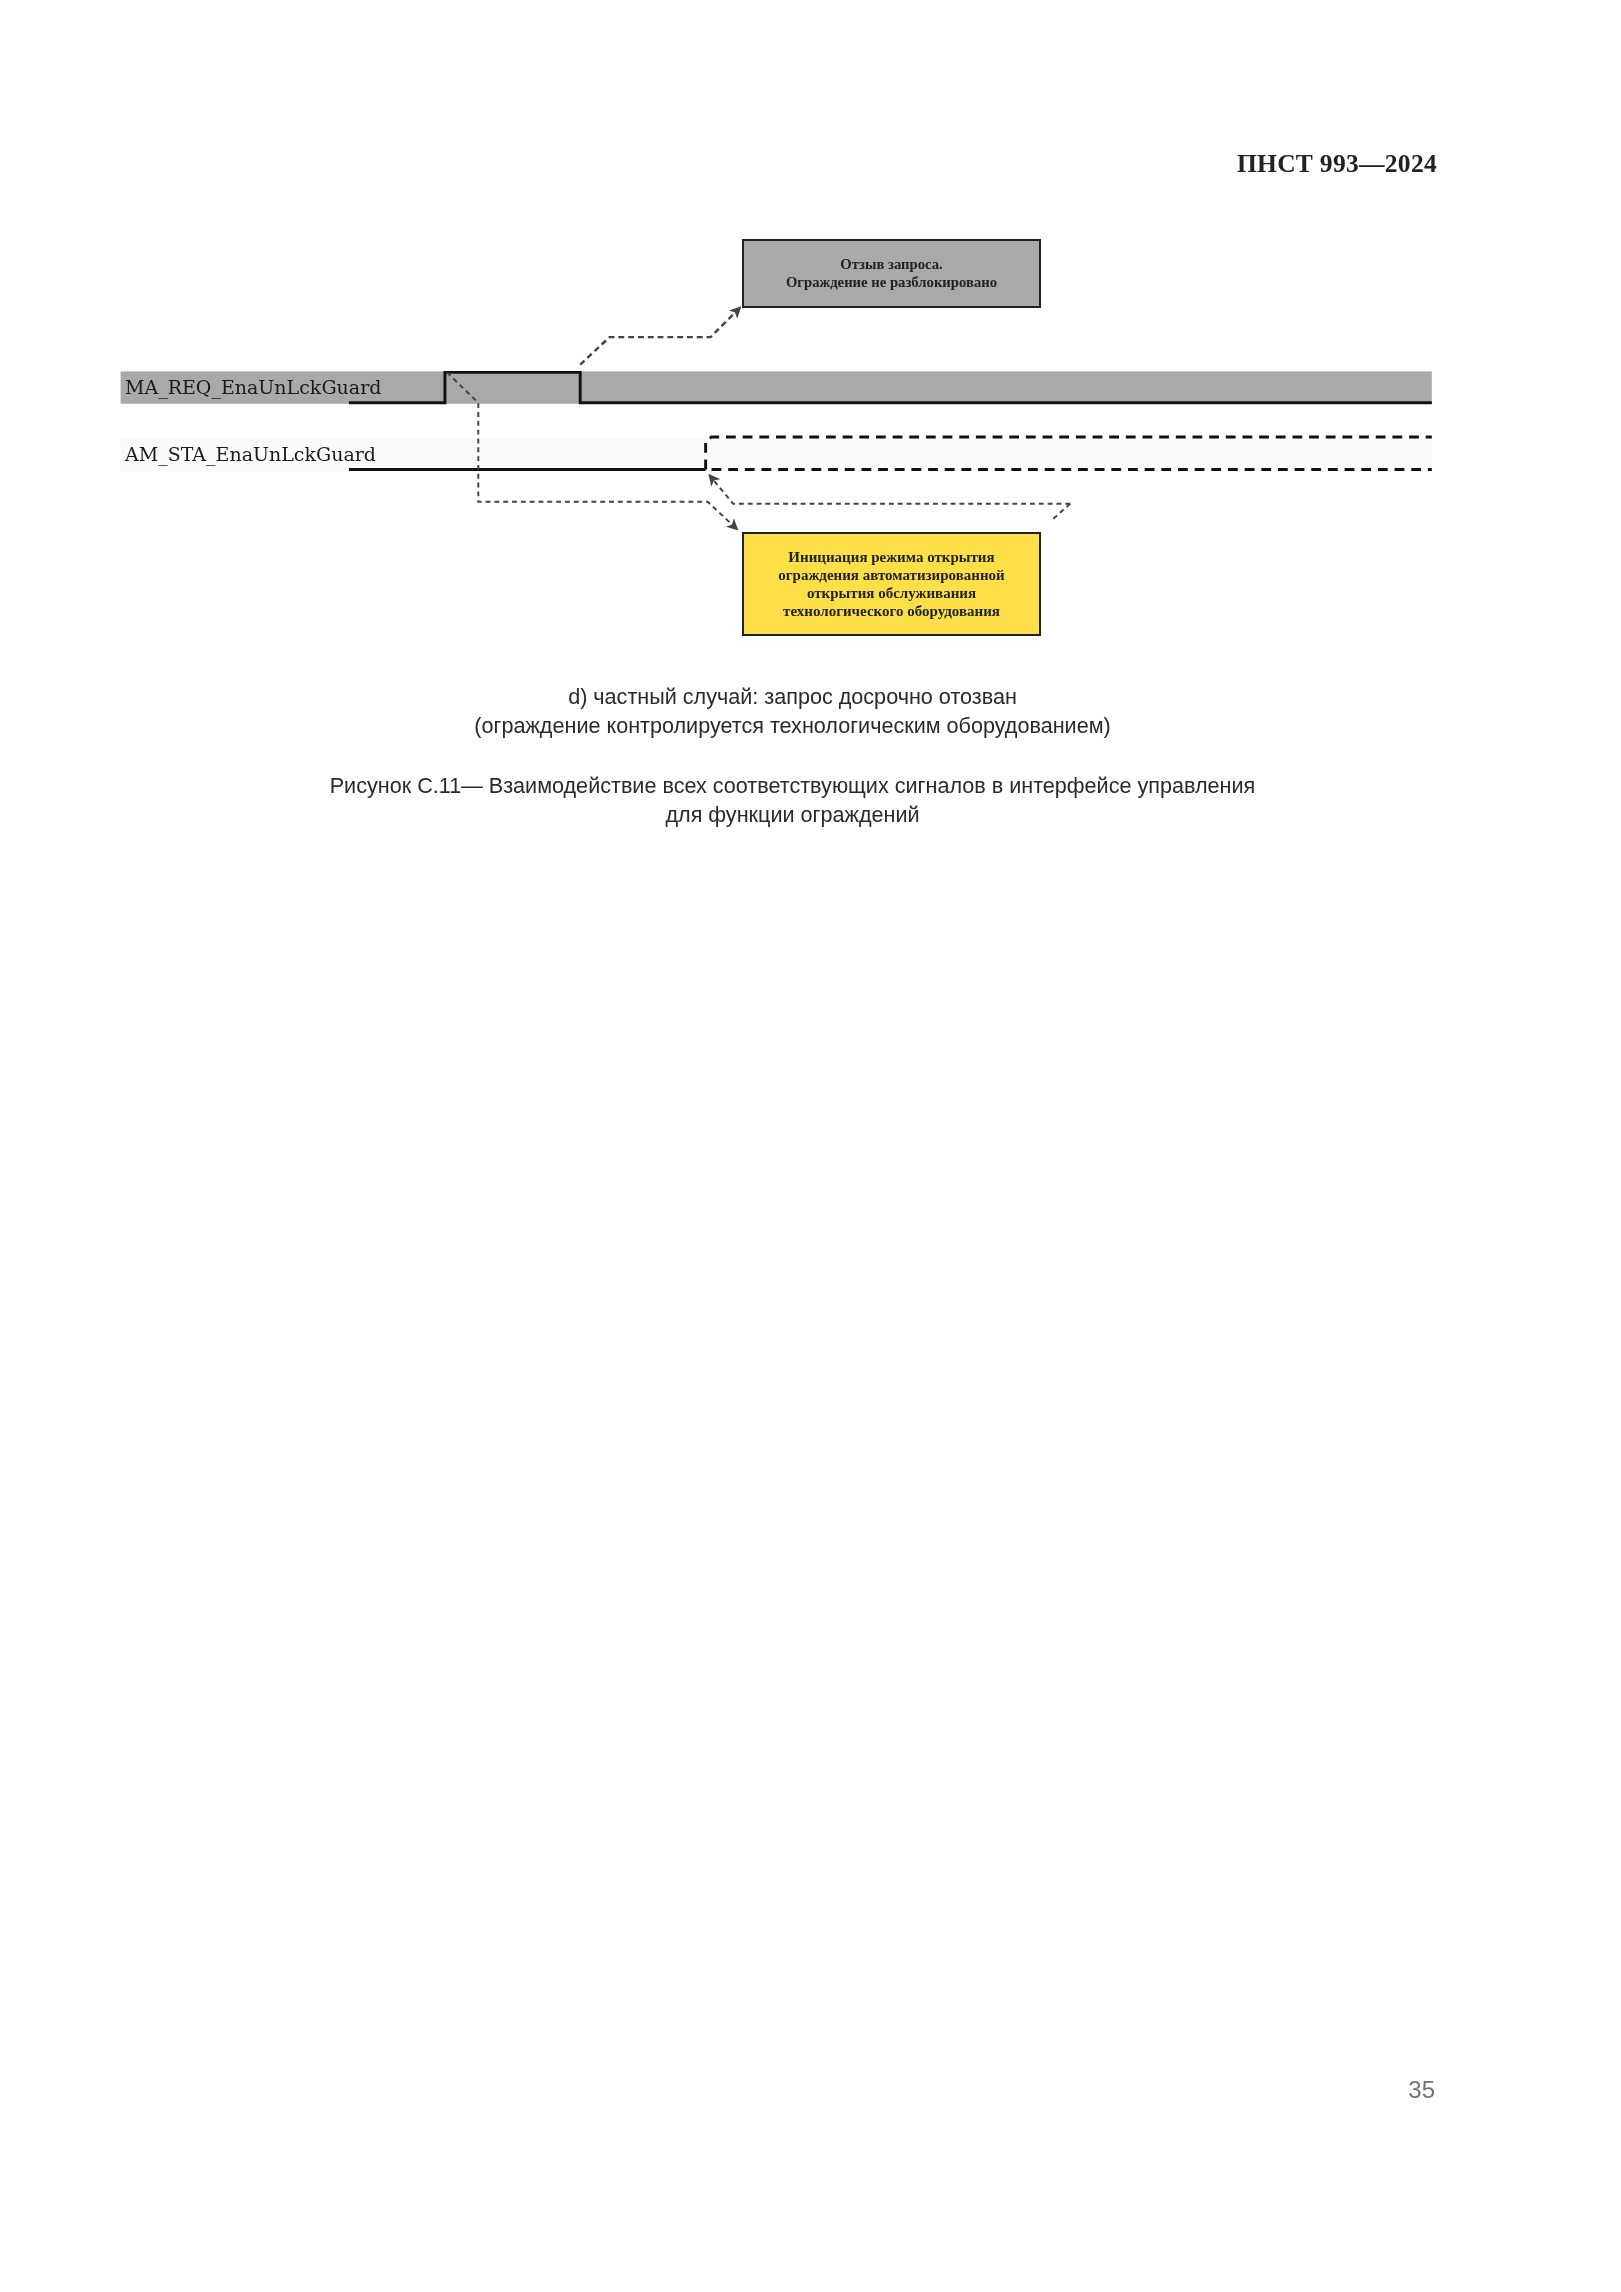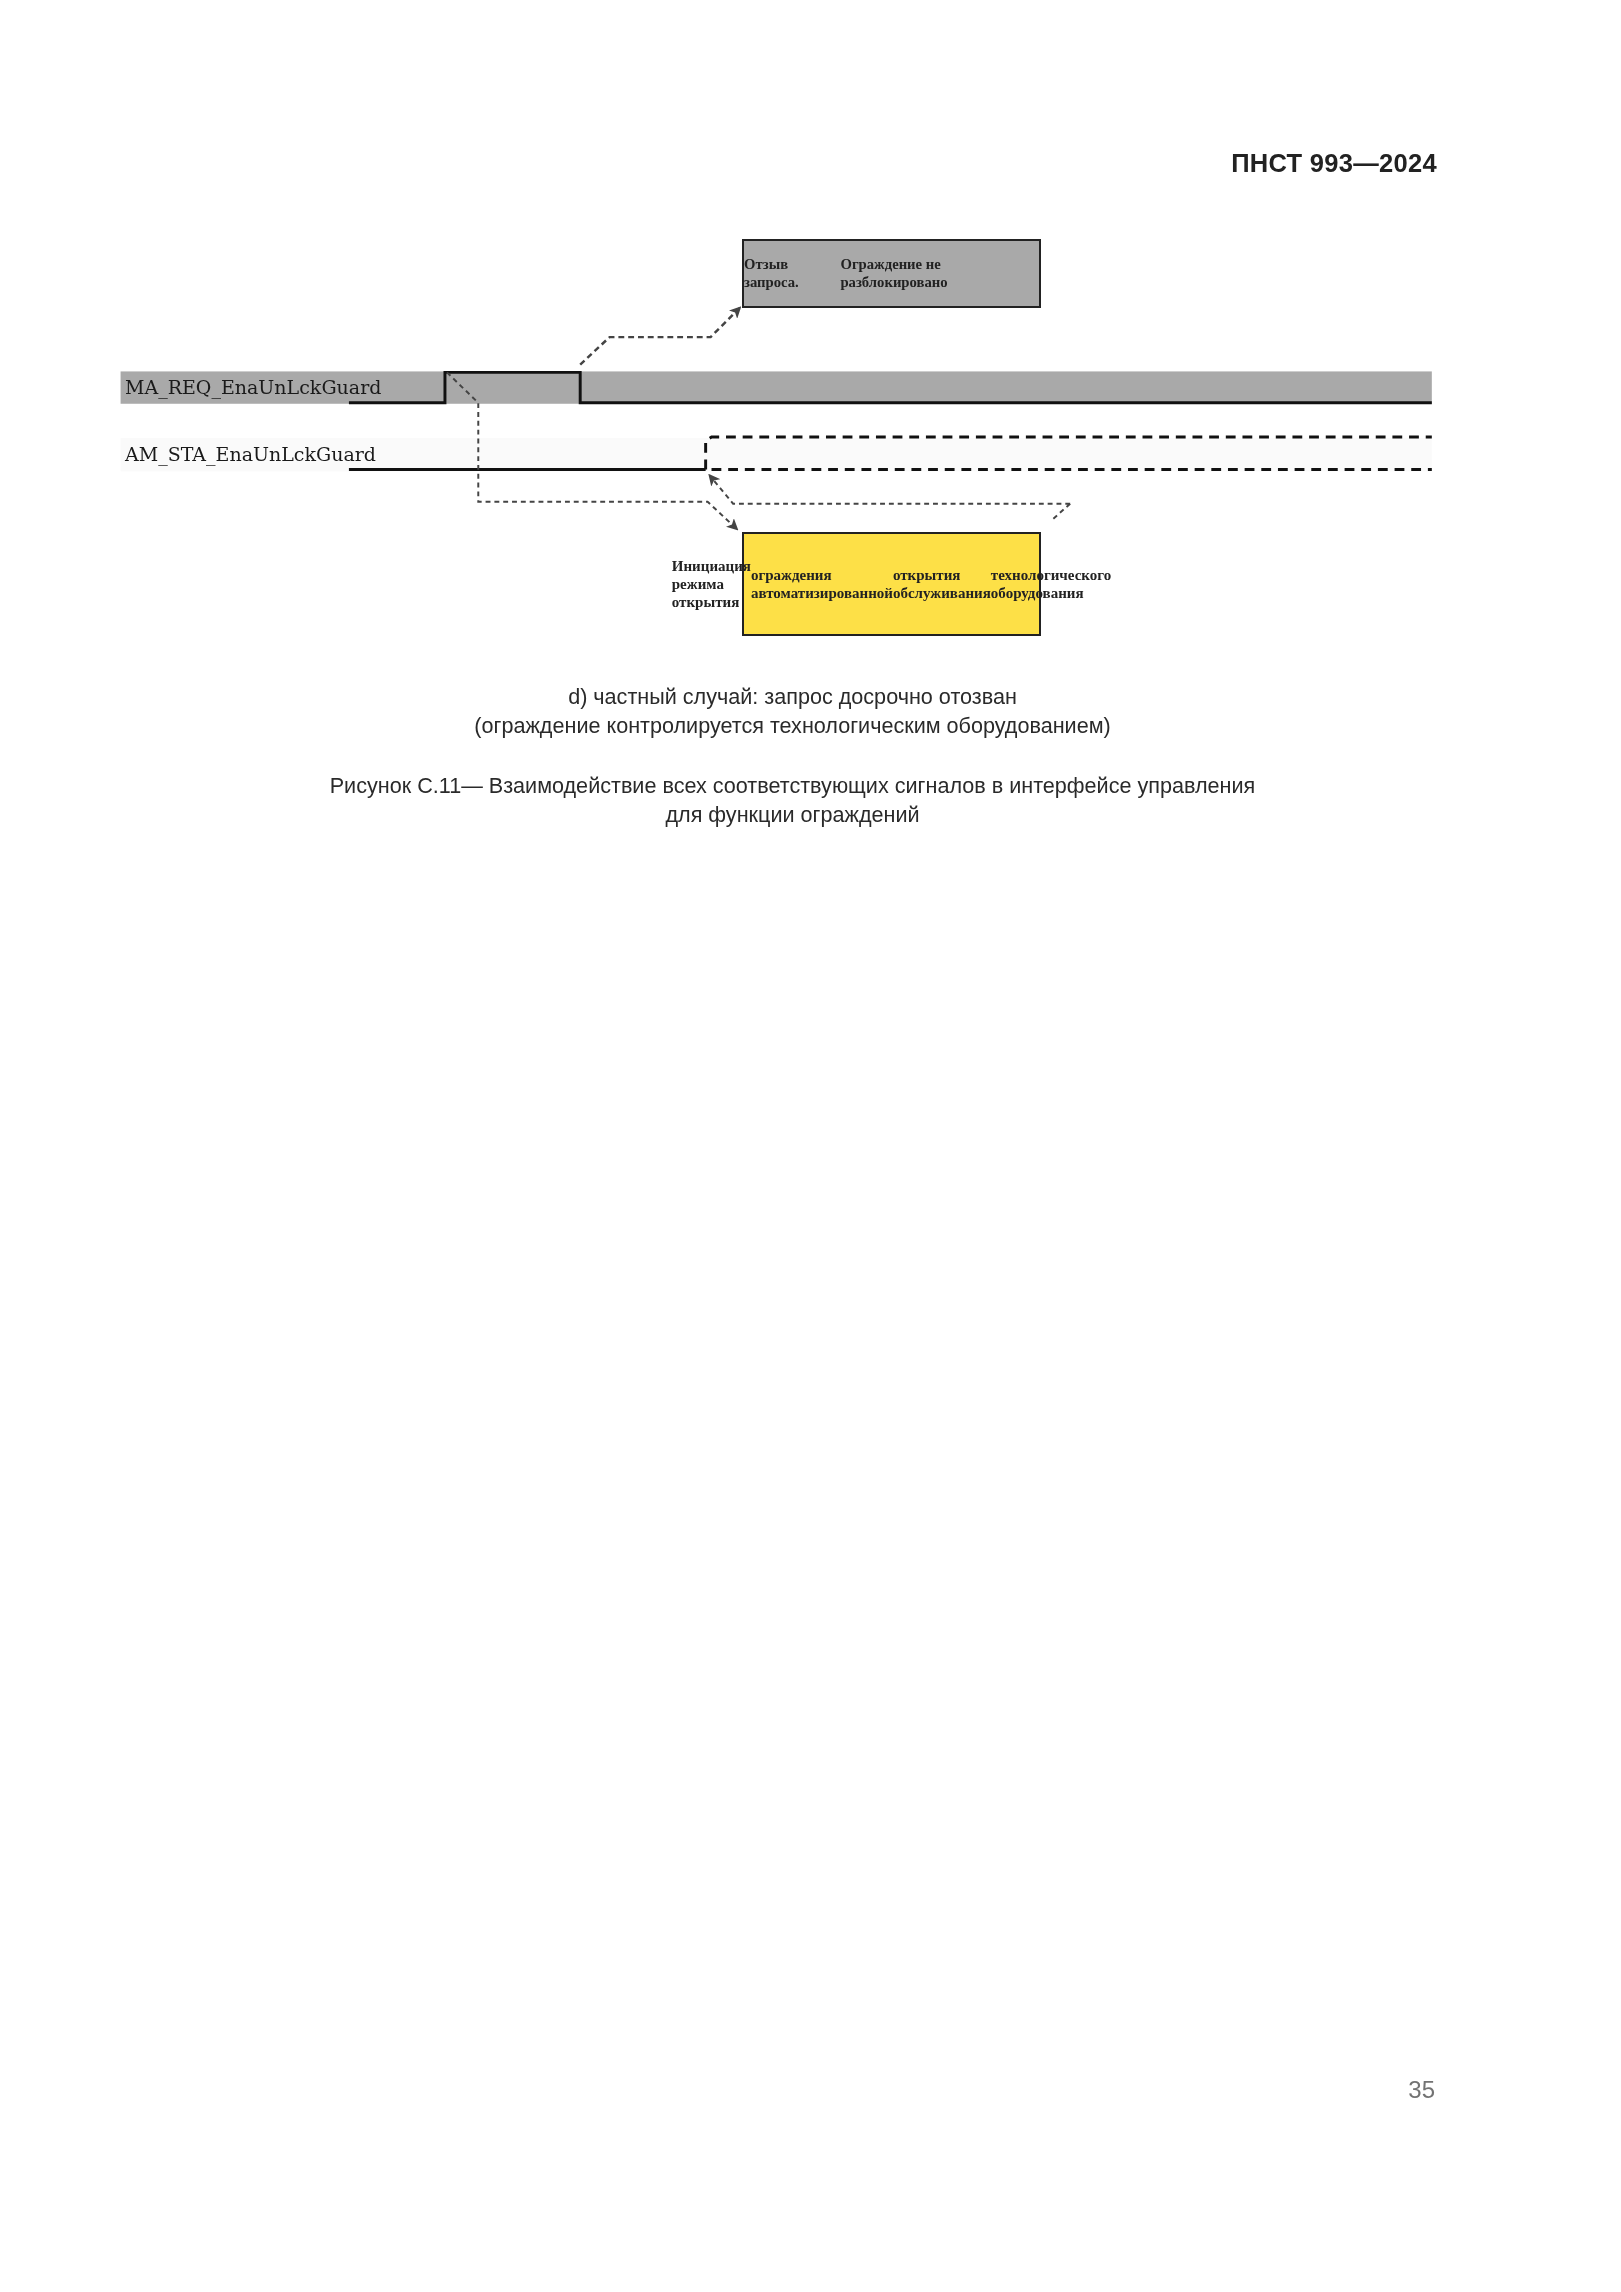--- a/index.html
+++ b/index.html
@@ -1,21 +1,21 @@
 <!DOCTYPE html>
 <html><head>
 <meta charset="utf-8">
 <style>
   html, body { margin: 0; padding: 0; background: #ffffff; }
   body { width: 1621px; height: 2293px; position: relative; overflow: hidden; font-family: "Liberation Sans", sans-serif; color: #1e1e1e; }
-  .doc-code { position: absolute; right: 184px; top: 149px; font-size: 25.5px; font-weight: bold; letter-spacing: 0.3px; color: #222; }
+  .doc-code { position: absolute; right: 184px; top: 149px; font-size: 25.5px; font-weight: bold; letter-spacing: 0.3px; color: #222; font-family: Liberation Serif, serif; }
   .page-num { position: absolute; right: 186px; top: 2076px; font-size: 24px; color: #737373; }
   svg.diagram { position: absolute; left: 0; top: 0; }
   .sig-label { position: absolute; font-family: "DejaVu Serif", serif; font-size: 19px; color: #1a1a1a; white-space: nowrap; }
-  .callout { position: absolute; border: 2px solid #222; box-sizing: border-box; display: flex; flex-direction: row; align-items: center; justify-content: center; font-family: "Liberation Serif", serif; font-weight: bold; text-align: left; color: #222; }
+  .callout { position: absolute; border: 2px solid #222; box-sizing: border-box; display: flex; flex-direction: column; align-items: center; justify-content: center; font-family: "Liberation Serif", serif; font-weight: bold; text-align: right; color: #222; }
   .callout span { display: block; line-height: 1.2; }
   .callout-top { left: 742px; top: 239px; width: 299px; height: 69px; background: #a9a9a9; font-size: 14.7px; }
   .callout-bottom { left: 742px; top: 532px; width: 299px; height: 104px; background: #fde047; font-size: 15px; }
   .caption { position: absolute; left: 0; width: 1553px; text-align: center; font-size: 21.6px; color: #2a2a2a; }
   .caption span { display: block; line-height: 1.35; padding-left: 32px; }
   .sub-caption { top: 682px; }
   .fig-caption { top: 771px; }
 </style>
 </head>
 <body>

